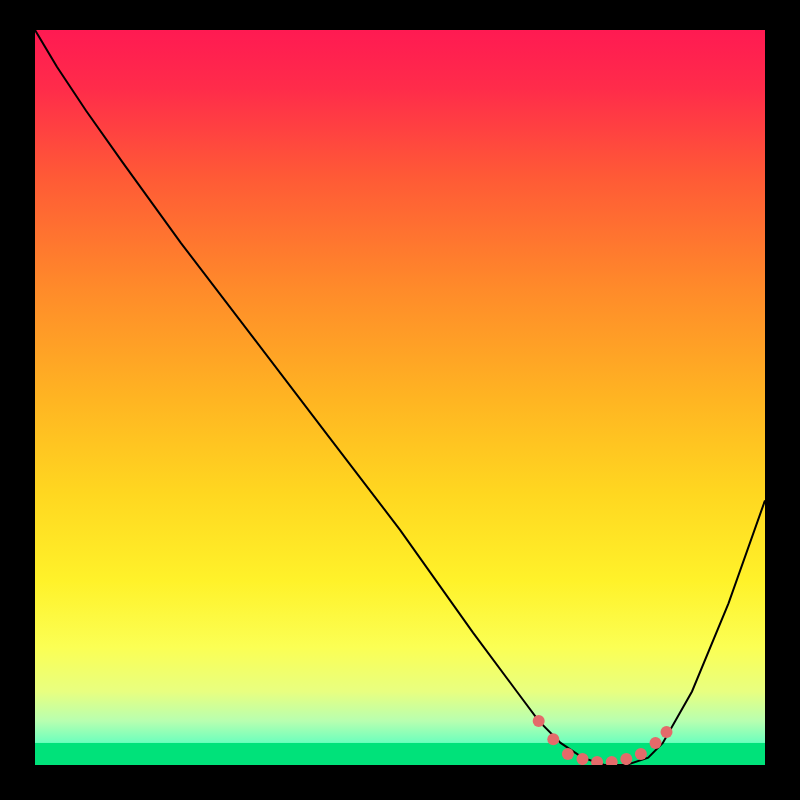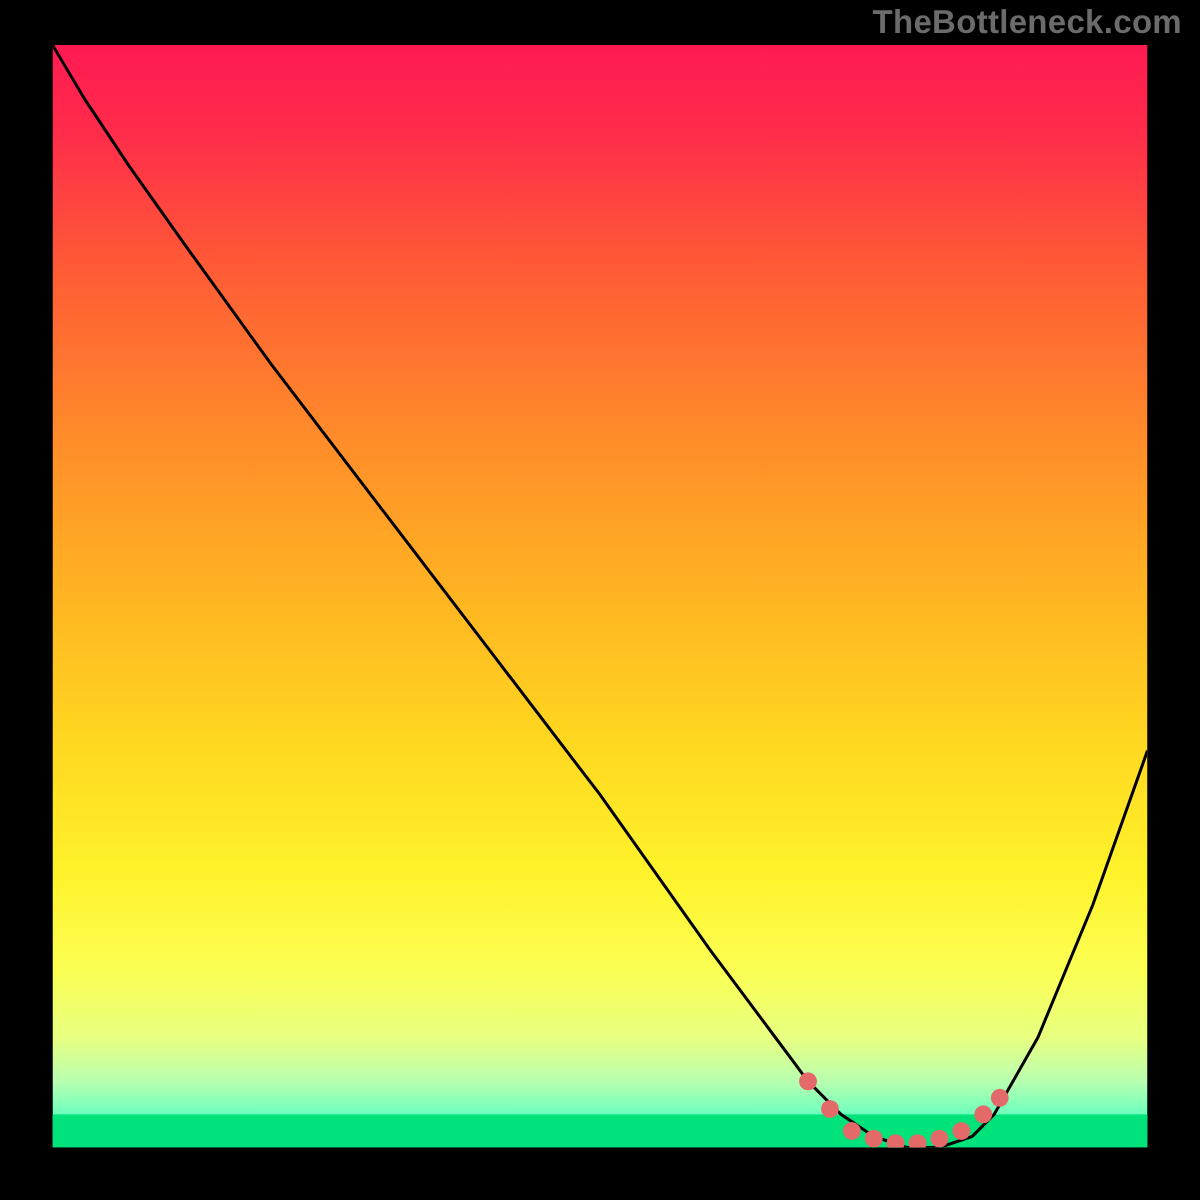--- a/index.html
+++ b/index.html
@@ -36,21 +36,20 @@
   .plot svg {
     display: block;
     width: 730px;
     height: 735px;
   }
 </style>
 </head>
 <body>
 
 <div class="container">
-  <div class="watermark">TheBottleneck.com</div>
   <div class="plot">
     <svg id="chart-svg" viewBox="0 0 730 735" preserveAspectRatio="none">
       <defs>
         <linearGradient id="bg-grad" x1="0" y1="0" x2="0" y2="1">
             <stop offset="0.00%" stop-color="#ff1a52"></stop>
             <stop offset="8.00%" stop-color="#ff2c4a"></stop>
             <stop offset="20.00%" stop-color="#ff5a36"></stop>
             <stop offset="35.00%" stop-color="#ff8a2a"></stop>
             <stop offset="50.00%" stop-color="#ffb422"></stop>
             <stop offset="63.00%" stop-color="#ffd720"></stop>

